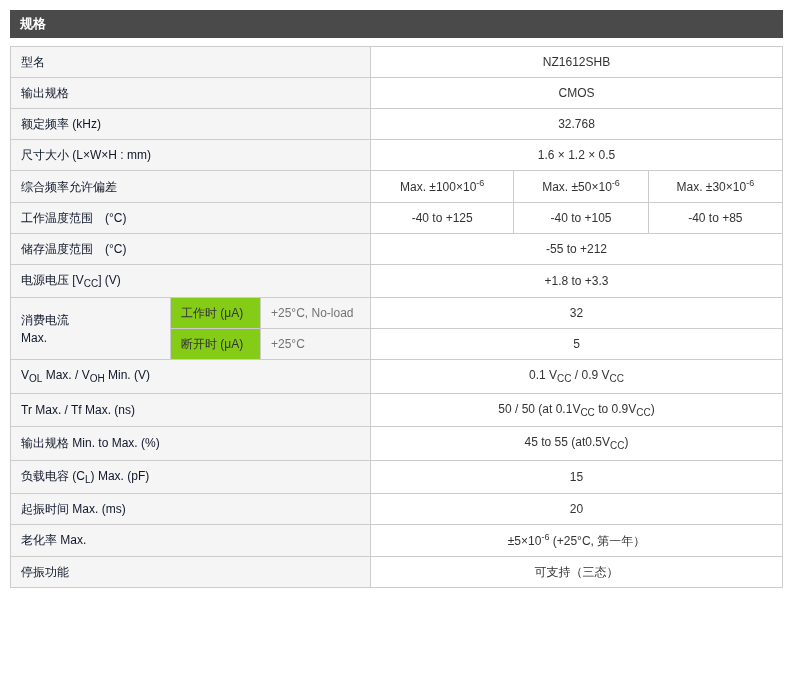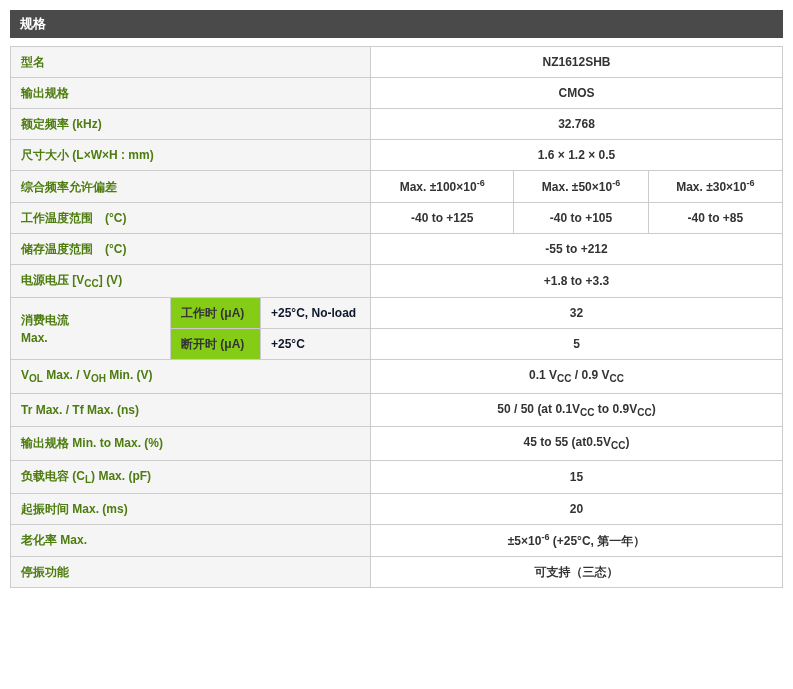--- a/index.html
+++ b/index.html
@@ -21,36 +21,35 @@
     table {
       width: 100%;
       border-collapse: collapse;
       border: 1px solid #ccc;
     }
     td, th {
       border: 1px solid #ccc;
       padding: 6px 10px;
       vertical-align: middle;
       line-height: 1.5;
-      font-weight: bold;
     }
     .label-cell {
       background: #f5f5f5;
-      color: #4d7c0f;
-      font-weight: bold;
+      color: #0f172a;
+      font-weight: normal;
       width: 160px;
     }
     .sub-label-cell {
       background: #84cc16;
       color: #333;
       width: 90px;
     }
     .sub-sub-label-cell {
       background: #f5f5f5;
-      color: #0f172a;
+      color: #737373;
       width: 110px;
     }
     .value-cell {
       text-align: center;
       background: #fff;
     }
     sup {
       font-size: 9px;
     }
   </style>

